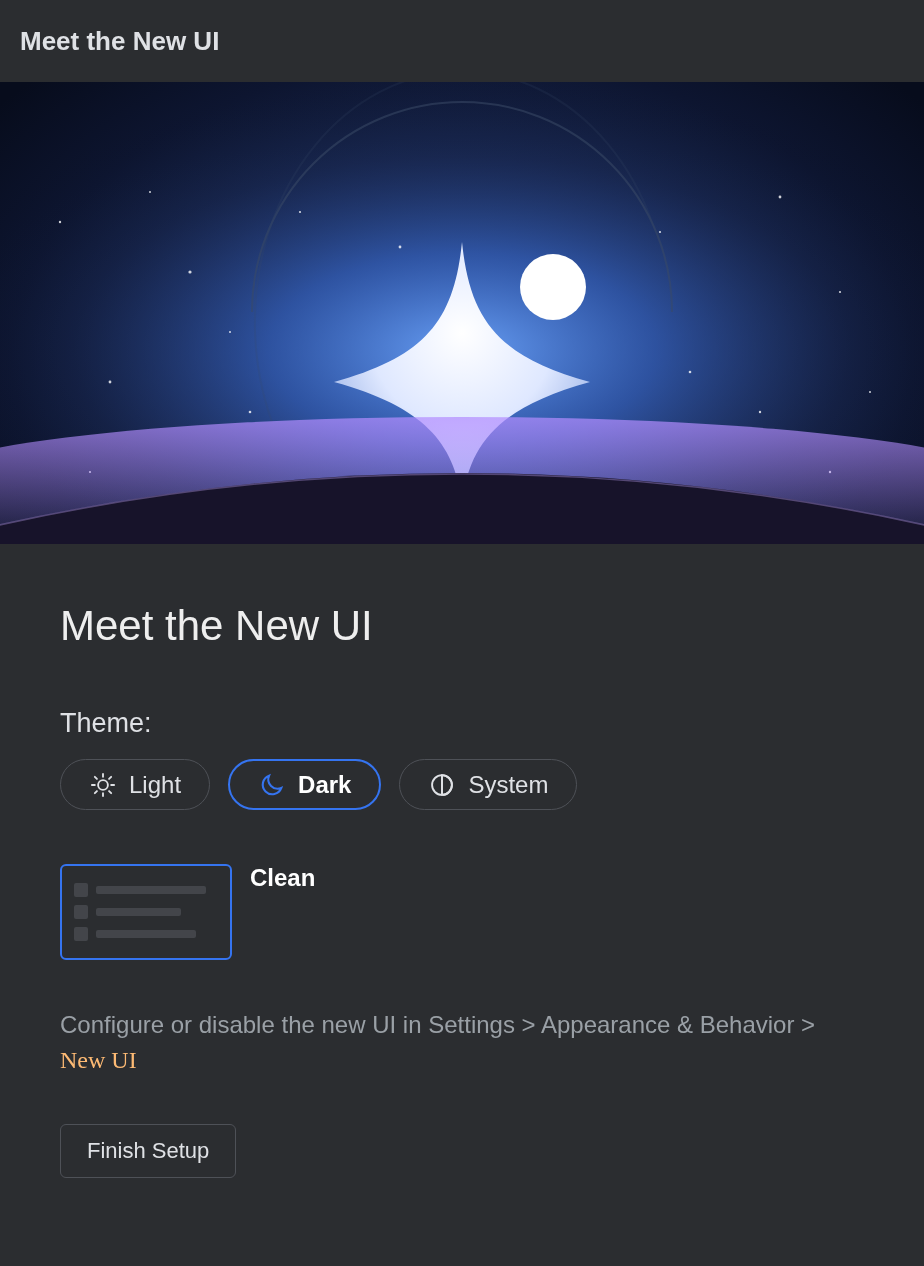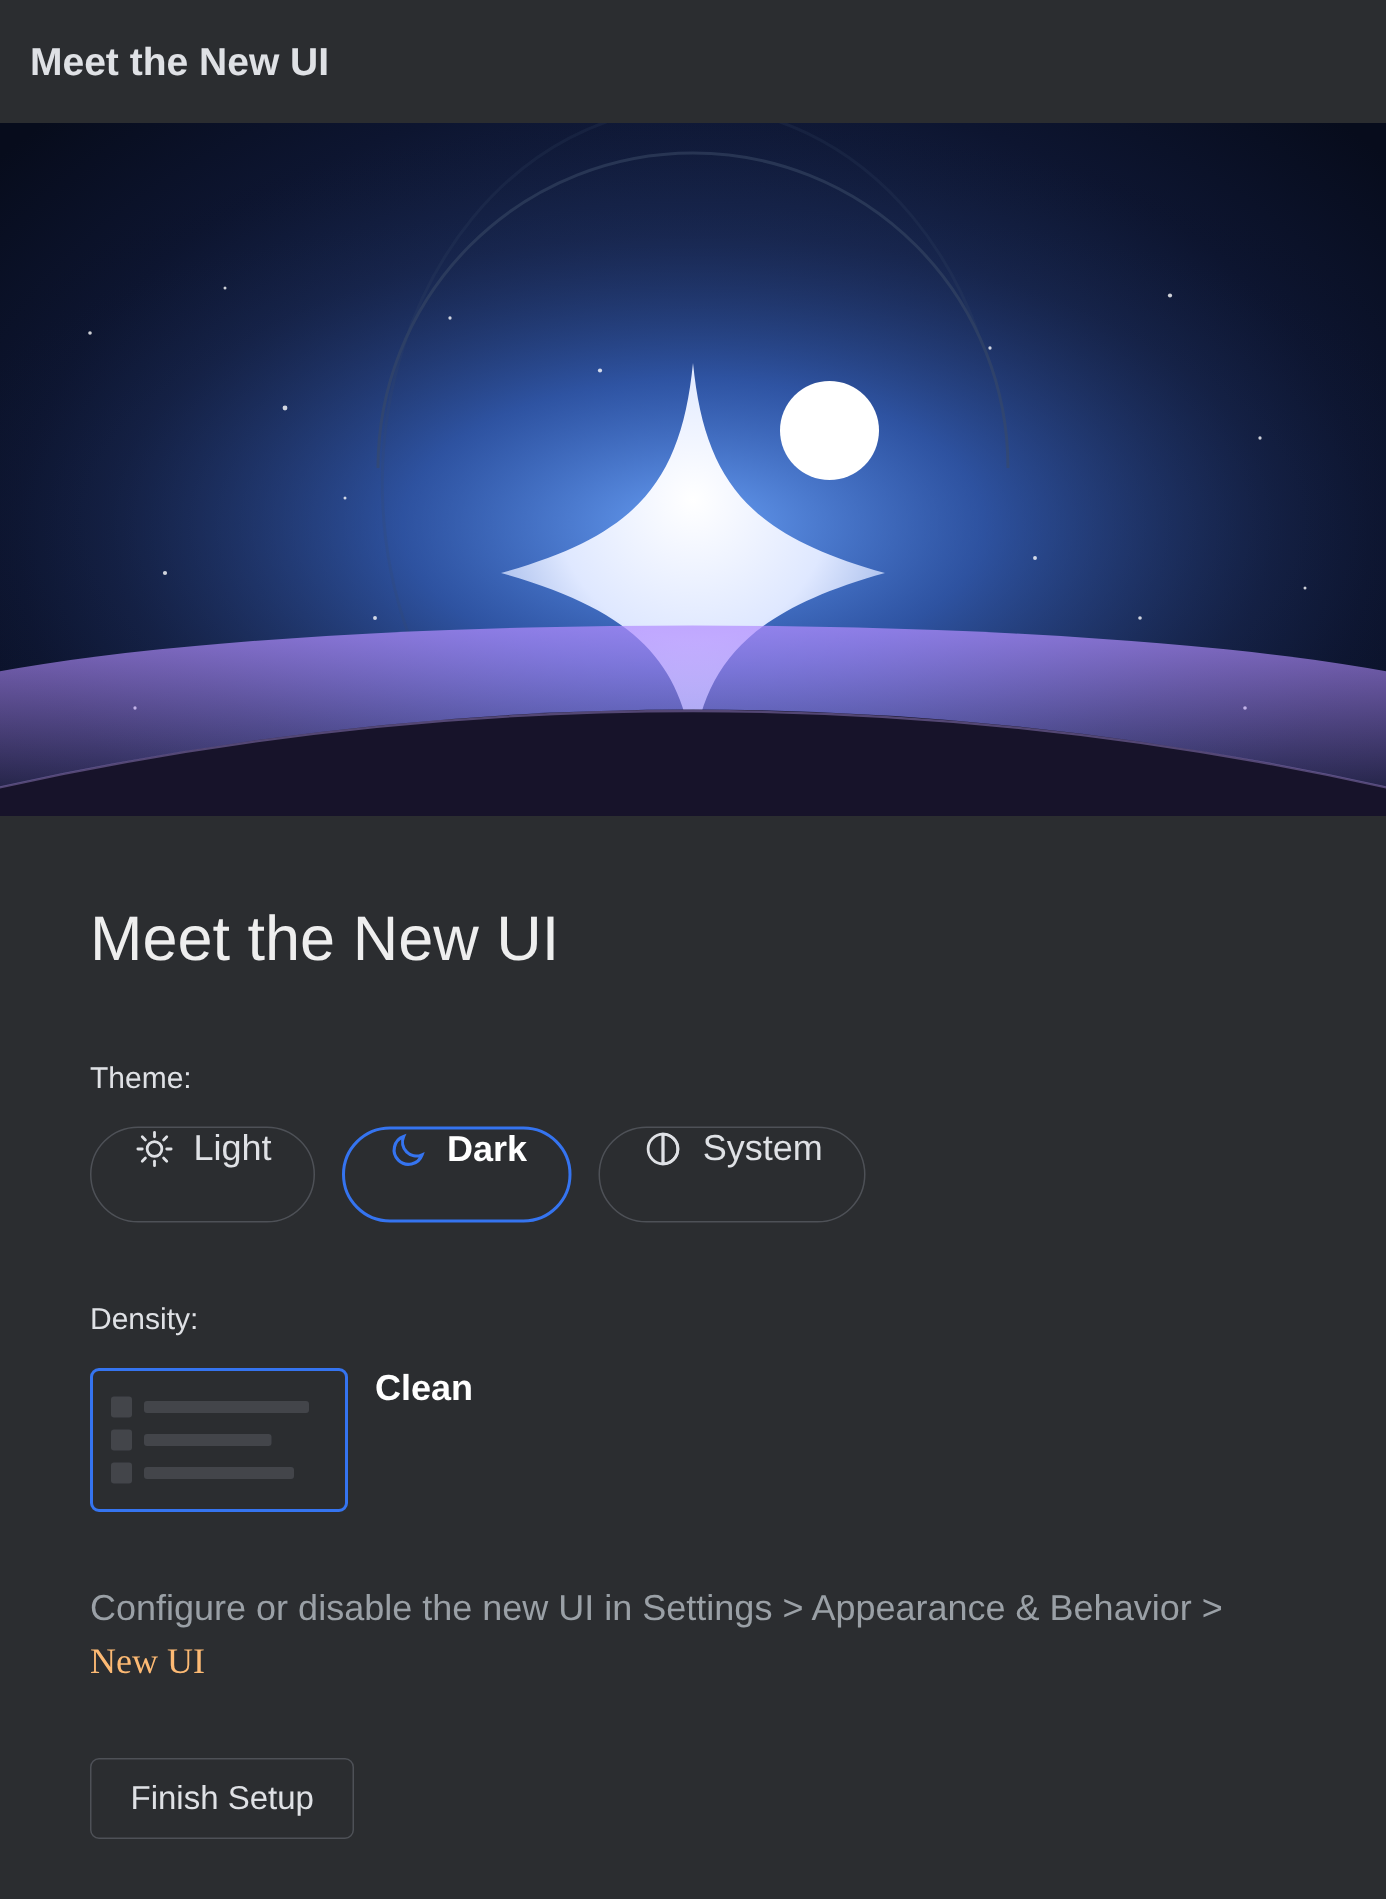--- a/index.html
+++ b/index.html
@@ -34,34 +34,35 @@
   .content {
     padding: 58px 60px 40px 60px;
   }
   .heading {
     font-size: 42px;
     font-weight: 500;
     color: #eeeeee;
     margin-bottom: 58px;
   }
   .label {
-    font-size: 20px;
+    font-size: 27px;
     color: #dfe1e5;
     margin-bottom: 20px;
   }
   .theme-row {
     display: flex;
     gap: 18px;
     margin-bottom: 54px;
   }
   .pill {
     display: inline-flex;
+    align-items: center;
     gap: 12px;
     padding: 0 28px;
-    height: 64px;
+    height: 51px;
     border: 1.5px solid #4e5157;
     border-radius: 32px;
     font-size: 24px;
     color: #dfe1e5;
     cursor: pointer;
     background: transparent;
   }
   .pill.selected {
     border: 2.5px solid #3574f0;
     color: #ffffff;
@@ -217,21 +218,20 @@
         <svg viewBox="0 0 24 24" fill="none" stroke="#dfe1e5" stroke-width="1.6">
           <circle cx="12" cy="12" r="8.5"></circle>
           <path d="M12 3.5 v17"></path>
           <path d="M12 3.5 a8.5 8.5 0 0 1 0 17 z" fill="#dfe1e5" fill-opacity="0"></path>
         </svg>
       </span>
       <span>System</span>
     </button>
   </div>
 
-  <div class="label">Density:</div>
   <div class="density-row">
     <div class="density-option">
       <div class="density-card selected">
         <div class="density-line">
             <div class="density-square"></div>
             <div class="density-bar" style="width:110px"></div>
           </div>
         <div class="density-line">
             <div class="density-square"></div>
             <div class="density-bar" style="width:85px"></div>

